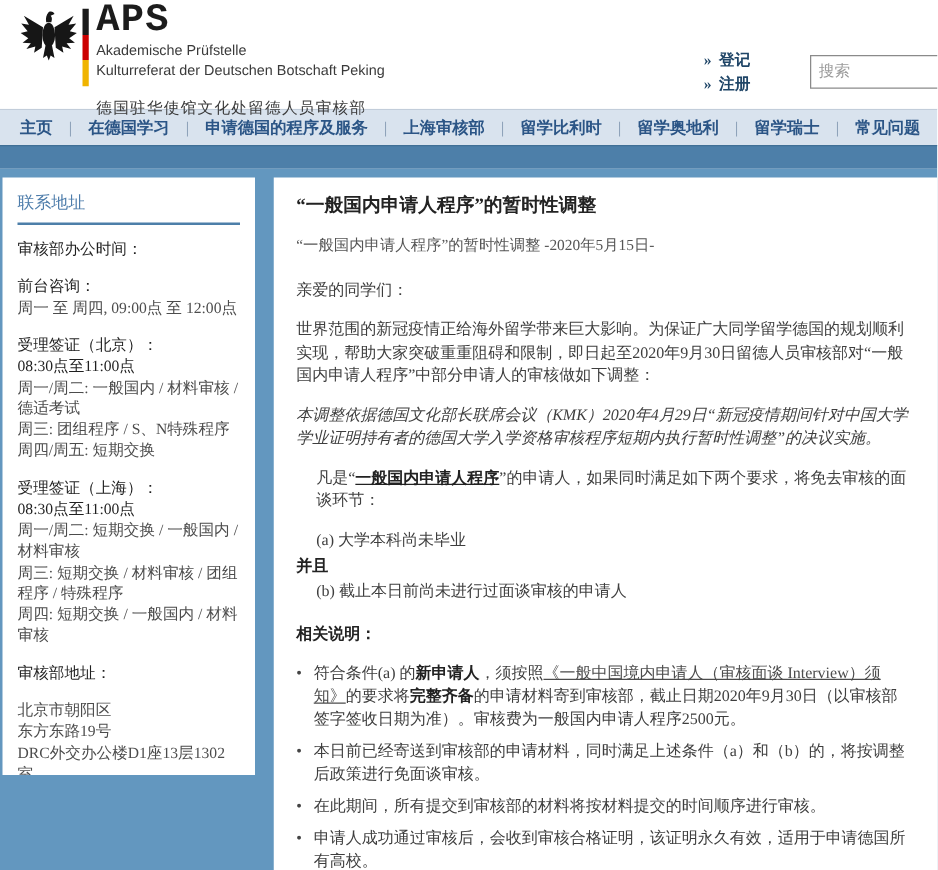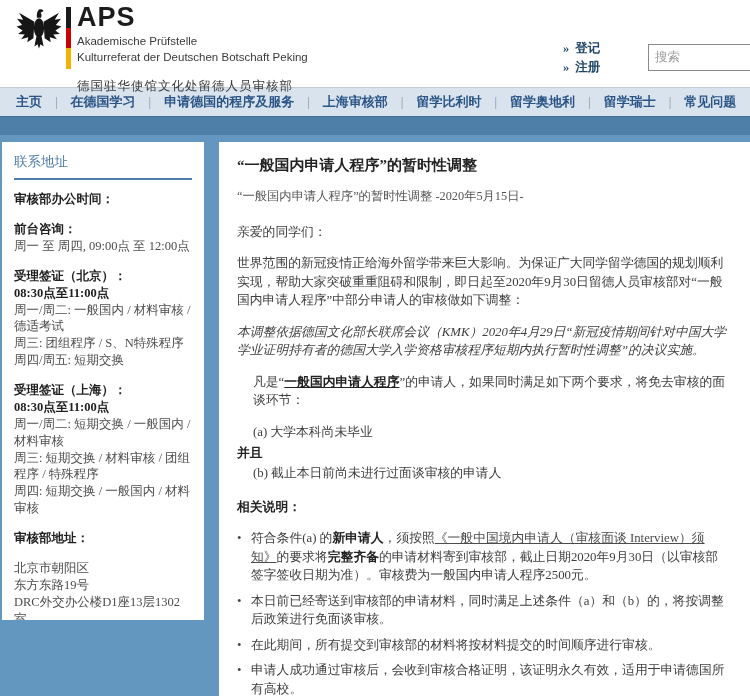--- a/index.html
+++ b/index.html
@@ -7,22 +7,22 @@
         font-family:"Liberation Serif","DejaVu Serif",serif;-webkit-font-smoothing:antialiased;}
   
   .header{position:relative;height:87px;background:#fff;}
   .logo-wrap{position:absolute;left:16px;top:0;display:flex;}
   .eagle{width:46px;height:62px;margin-top:-2px;}
   .flag{width:5px;height:62px;margin:7px 6px 0 4px;display:flex;flex-direction:column;}
   .flag .f-black{flex:1;background:#1a1a1a;}
   .flag .f-red{flex:1;background:#cc0000;}
   .flag .f-gold{flex:1;background:#f0b400;}
   .logo-text{padding-top:2px;}
-  .logo-aps{font-family:Liberation Sans, sans-serif;font-weight:bold;
-            font-size:27px;line-height:30px;color:#1c1c1c;letter-spacing:1px;}
+  .logo-aps{font-family:Liberation Mono, monospace;font-weight:bold;
+            font-size:31px;line-height:30px;color:#1c1c1c;letter-spacing:1px;}
   .logo-sub{font-family:"Liberation Sans","DejaVu Sans",sans-serif;font-size:11.5px;
             line-height:14px;color:#3a3a3a;margin-top:2px;}
   .logo-zh{font-size:12.5px;color:#3a3a3a;margin-top:14px;letter-spacing:1px;}
   .hdr-links{position:absolute;left:563px;top:42px;font-size:12.5px;font-weight:bold;color:#1f4567;line-height:13px;}
   .hdr-link-row{margin-bottom:6px;cursor:pointer;white-space:nowrap;}
   .hdr-link-row .chev{margin-right:6px;color:#1f4567;}
   .search-box{position:absolute;left:648px;top:44px;width:150px;height:27px;border:1px solid #8a8a8a;
               background:#fff;box-sizing:border-box;font-family:inherit;font-size:12.5px;color:#555;
               padding:0 6px;outline:none;}
   .search-box::placeholder{color:#9a9a9a;}
@@ -32,21 +32,21 @@
   .nav-item{padding:0 4px;cursor:pointer;}
   .nav-sep{color:#7d93ad;padding:0 9px;font-weight:normal;}
   .band{height:18px;background:#4d7fa9;border-top:1px solid #406f96;}
   
   .content{display:flex;align-items:flex-start;background:#6397bf;height:563px;padding:7px 0 0 2px;box-sizing:border-box;}
   .sidebar{width:202px;min-width:202px;background:#fff;height:478px;box-sizing:border-box;
            padding:11px 12px;font-size:12.5px;color:#4c4c4c;line-height:1.35;overflow:hidden;}
   .sb-title{color:#4e7dab;font-size:13.5px;padding-bottom:7px;border-bottom:2px solid #4d7fa9;margin-bottom:11px;}
   .sb-block{margin-bottom:13px;}
   .sb-line{margin:0;}
-  .sb-line.b{font-weight:bold;color:#1f1f1f;}
+  .sb-line.b{font-weight:normal;color:#1f1f1f;}
   .gap{width:15px;min-width:15px;}
   .main{flex:1;background:#fff;min-height:556px;box-sizing:border-box;
         padding:13px 20px 20px 18px;font-size:12.8px;color:#3e3e3e;line-height:1.45;}
   .a-title{font-size:15px;font-weight:bold;color:#232323;margin:0 0 11px 0;}
   .a-sub{font-size:12.3px;color:#555;margin:0 0 17px 0;}
   .a-p{margin:0 0 13px 0;}
   .a-p.italic{font-style:italic;}
   .a-p.indent{margin-left:16px;}
   .a-p.indent2{}
   .a-p.tight{margin-bottom:2px;}

